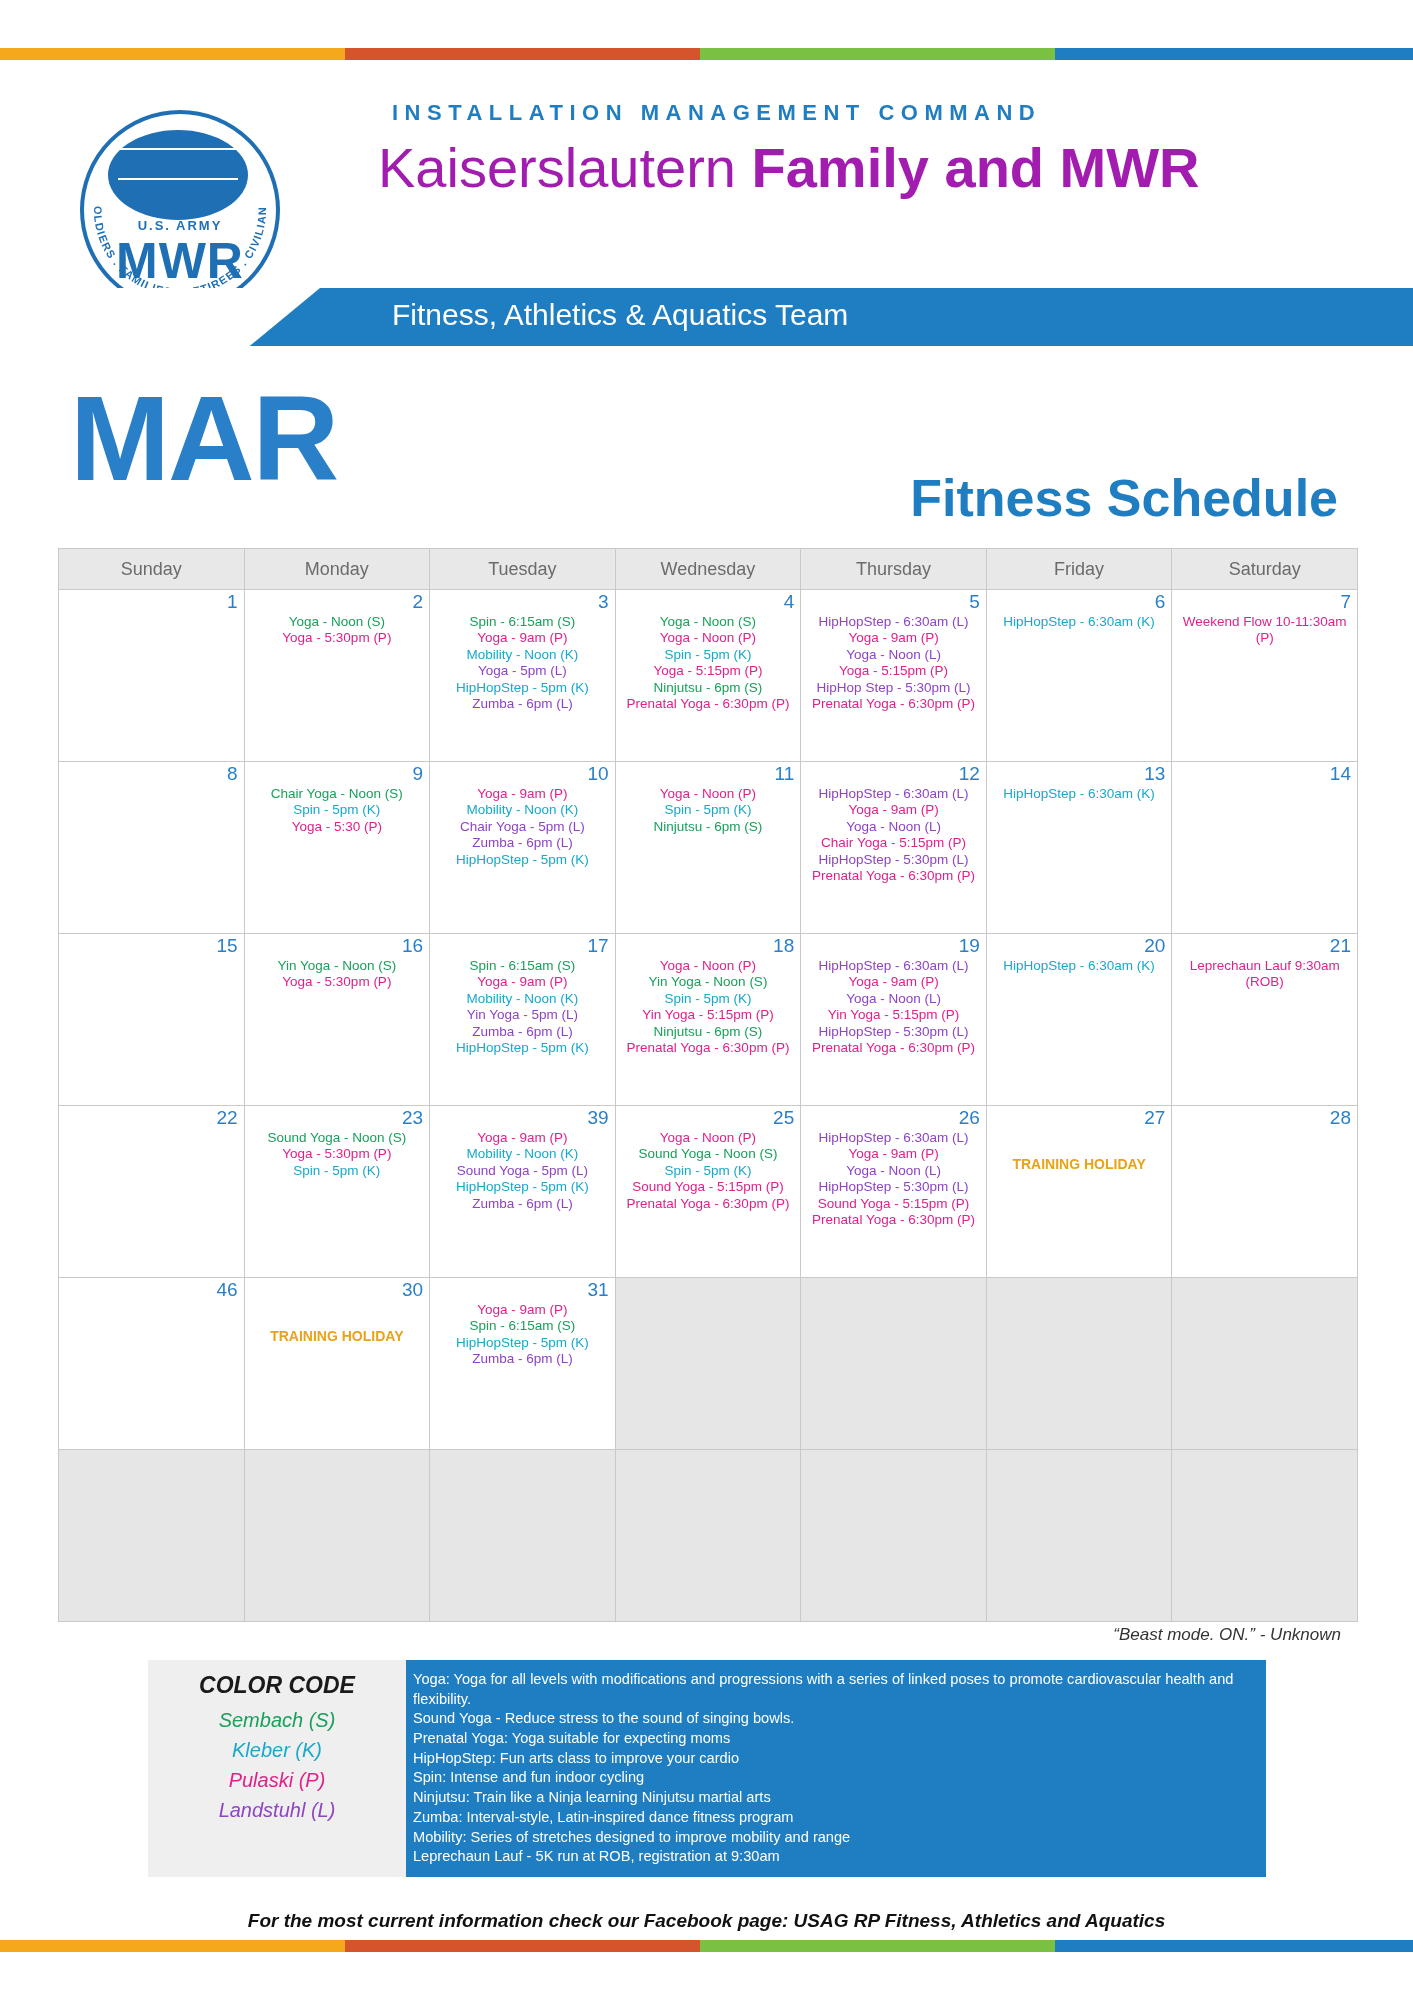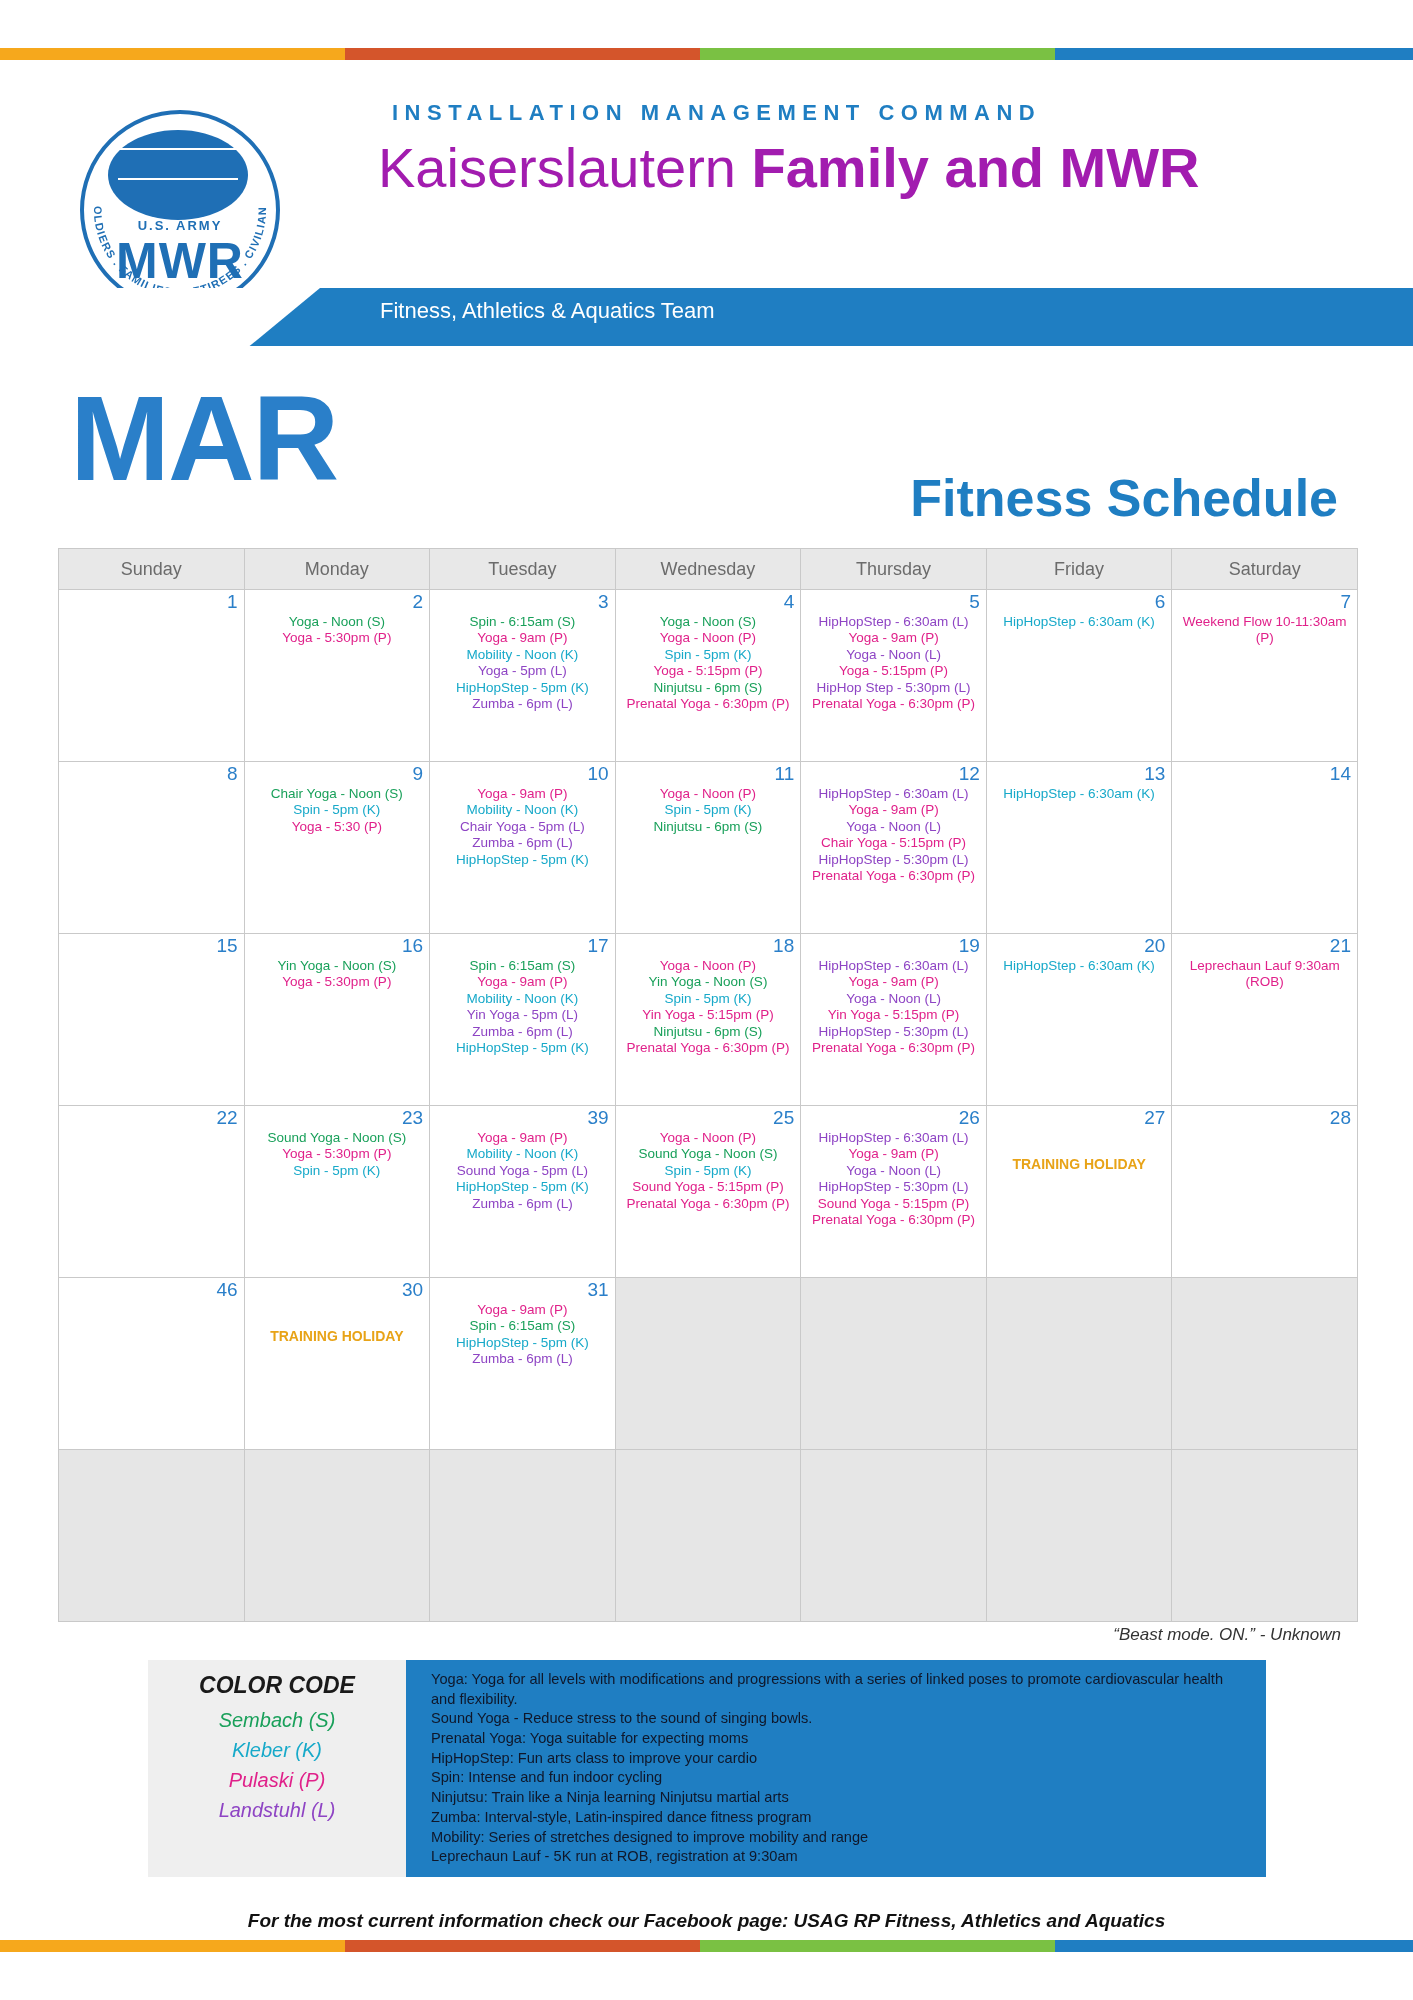--- a/index.html
+++ b/index.html
@@ -65,23 +65,23 @@
   .org-title .bold { font-weight: bold; }
   .blue-band {
     position: absolute;
     left: 0; right: 0;
     top: 228px;
     height: 58px;
     background: #1f7ec2;
   }
   .blue-band-text {
     position: absolute;
-    left: 380px;
+    left: 392px;
     top: 238px;
-    font-size: 22px;
+    font-size: 30px;
     color: #ffffff;
   }
   
   .notch {
     position: absolute;
     left: 0; top: 228px;
     width: 320px; height: 58px;
     background: #ffffff;
     clip-path: polygon(0 0, 100% 0, 78% 100%, 0 100%);
   }
@@ -254,22 +254,22 @@
   .color-code .cc-item {
     text-align: center;
     font-size: 20px;
     font-weight: normal;
     font-style: italic;
     margin: 7px 0;
   }
   .desc-box {
     flex: 1;
     background: #1f7ec2;
-    color: #0f172a;
-    padding: 10px 25px;
+    color: #ffffff;
+    padding: 10px 7px;
     box-sizing: border-box;
     font-size: 14.6px;
     line-height: 1.35;
   }
   .desc-box .d { display: block; }
 
   .footer-note {
     position: absolute;
     left: 0; right: 0;
     top: 1910px;

